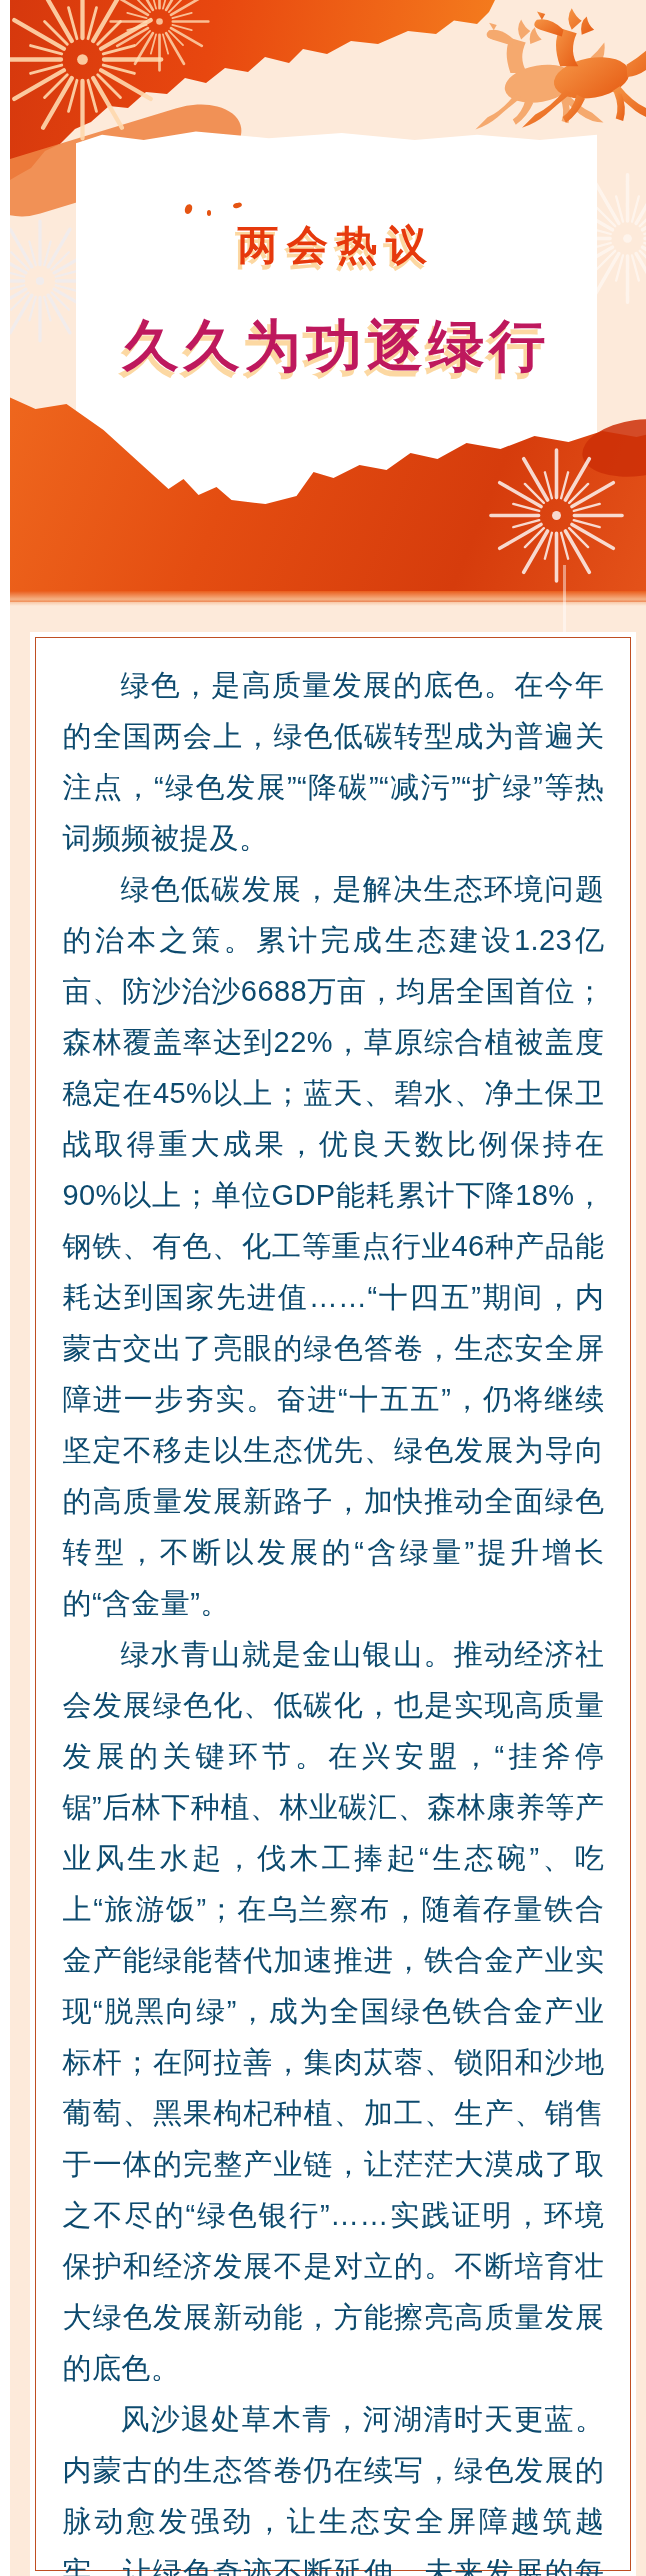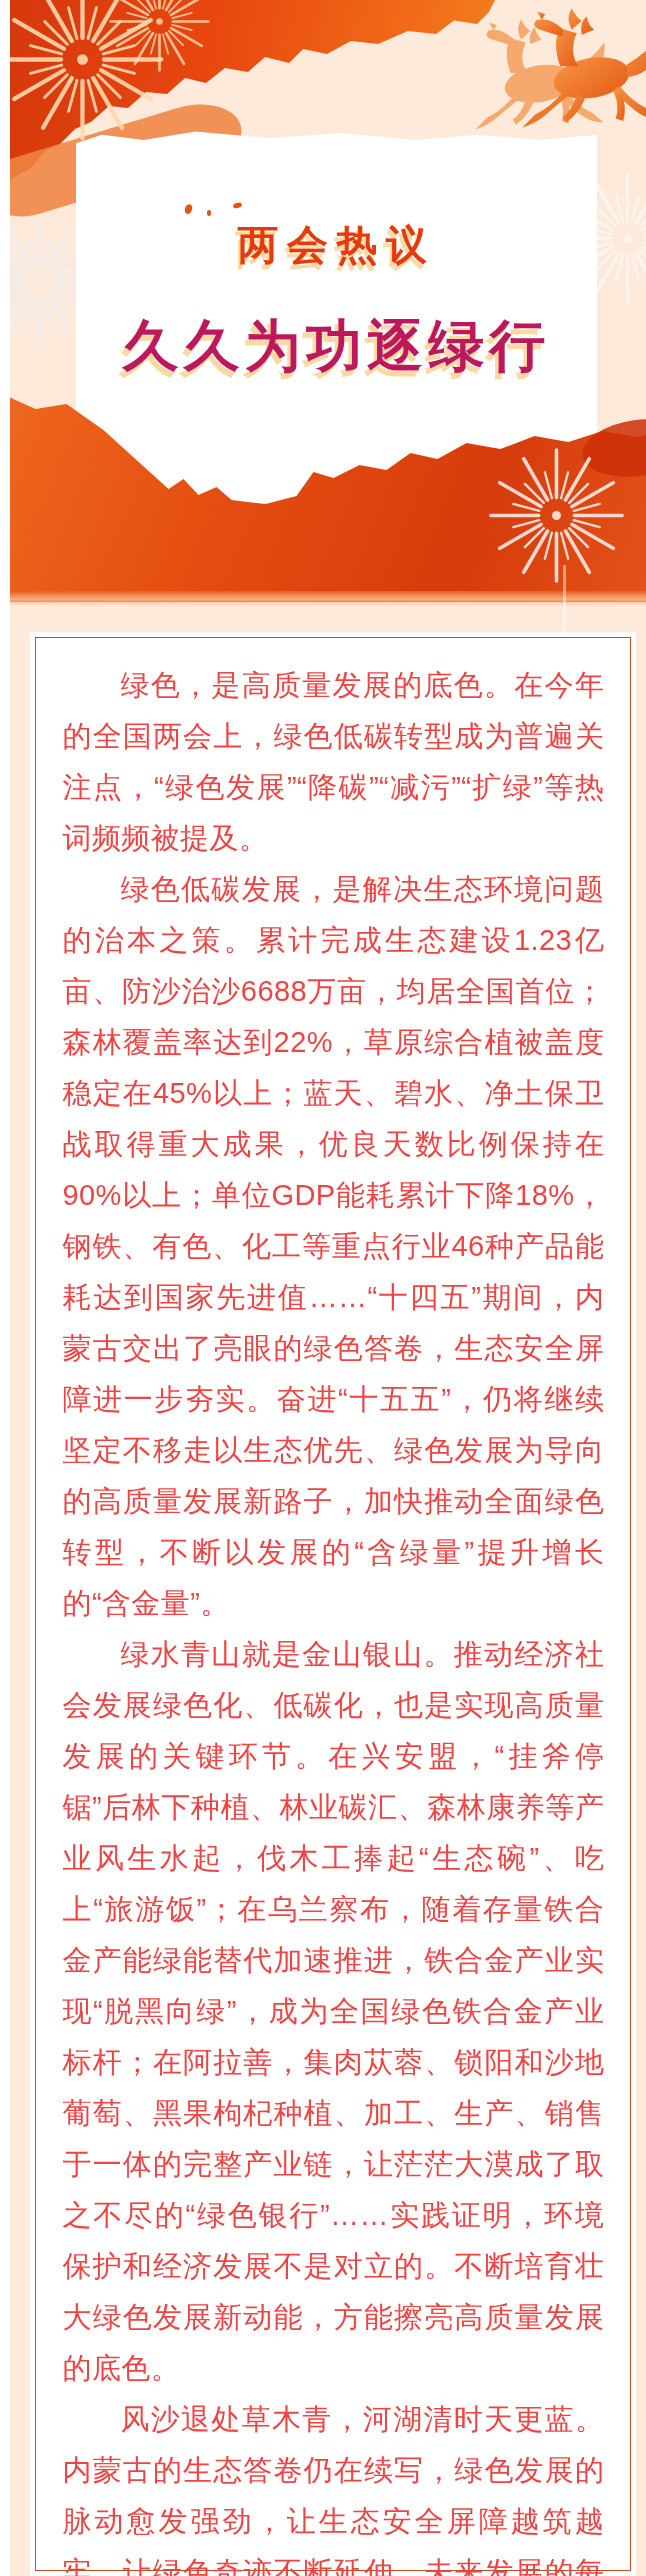--- a/index.html
+++ b/index.html
@@ -37,21 +37,21 @@
 
   .eyebrow{margin-top:90px;font-weight:900;font-size:41px;letter-spacing:8.5px;color:#e6390c;
     text-shadow:-2.6px 5.1px 0 #fcd8a2;}
   .main-title{margin-top:36px;font-weight:900;font-size:56px;letter-spacing:5.1px;color:#be185d;
     text-shadow:-3.4px 6px 0 #fcd8a2;white-space:nowrap;}
 
   
   .article-card{position:absolute;left:20.4px;top:632px;width:606px;height:1944px;background:#ffffff;z-index:6;}
   .article-inner{position:absolute;left:5.1px;top:5.1px;right:5.1px;bottom:5.1px;border:1.7px solid #bf4e22;
     padding:22px 26px 0 26px;box-sizing:border-box;}
-  .article-text p{margin:0;font-size:29px;line-height:51px;color:#ef4444;text-align:justify;
+  .article-text p{margin:0;font-size:29px;line-height:51px;color:#0c4a6e;text-align:justify;
     text-indent:2em;letter-spacing:0.4px;}
 </style>
 </head>
 <body>
 
 <svg width="0" height="0" style="position:absolute">
   <defs>
     <symbol id="fw" viewBox="-50 -50 100 100">
       <path fill="none" stroke="currentColor" stroke-width="2.4" stroke-linecap="round" d="
         M12 0 L44 0 M10.4 6 L38.1 22 M6 10.4 L22 38.1 M0 12 L0 44 M-6 10.4 L-22 38.1 M-10.4 6 L-38.1 22

